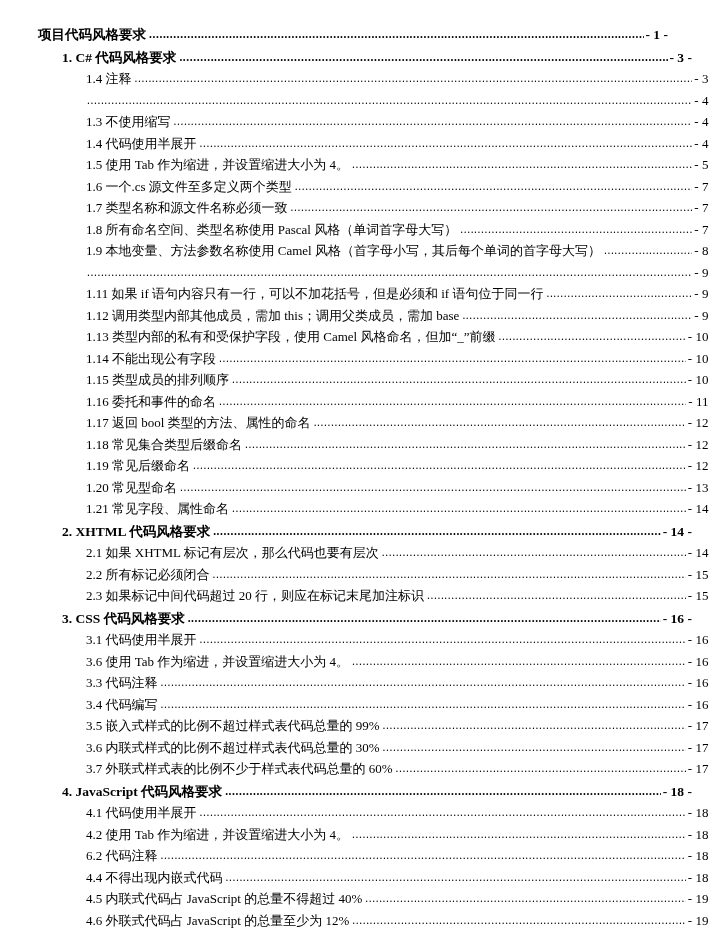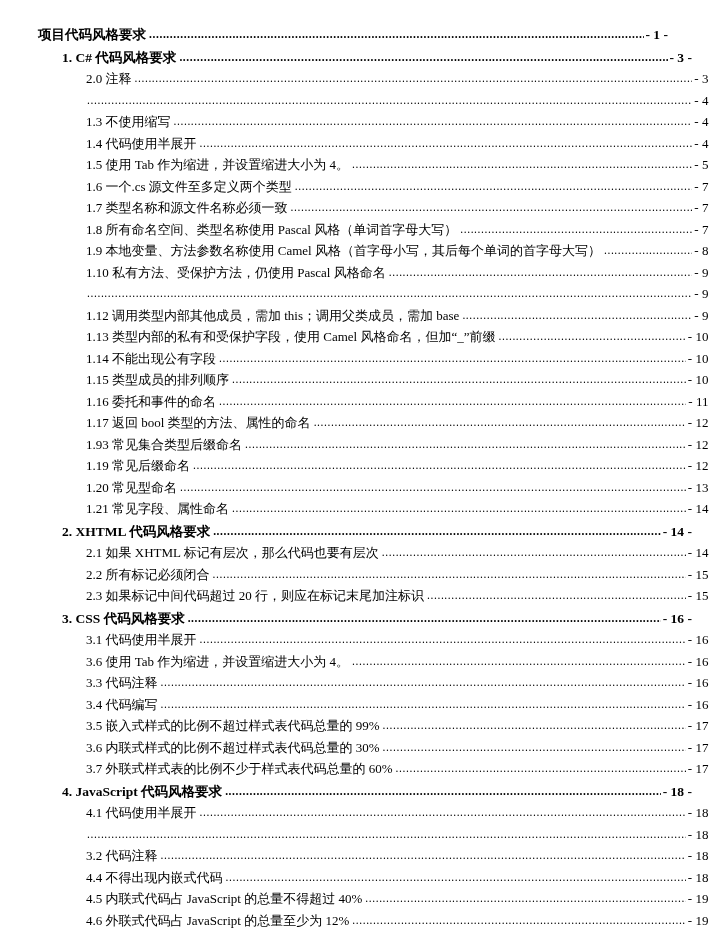--- a/index.html
+++ b/index.html
@@ -88,21 +88,21 @@
         <span class="ttl">项目代码风格要求</span>
         <span class="dots">...................................................................................................................................................................................................................................................................</span>
         <span class="pg">- 1 -</span>
       </li>
       <li class="toc-entry lvl1">
         <span class="ttl">1. C# 代码风格要求</span>
         <span class="dots">...................................................................................................................................................................................................................................................................</span>
         <span class="pg">- 3 -</span>
       </li>
       <li class="toc-entry lvl2">
-        <span class="ttl">2.0 注释</span>
+        <span class="ttl">1.4 注释</span>
         <span class="dots">...................................................................................................................................................................................................................................................................</span>
         <span class="pg">- 3 -</span>
       </li>
       <li class="toc-entry lvl2">
         <span class="dots">...................................................................................................................................................................................................................................................................</span>
         <span class="pg">- 4 -</span>
       </li>
       <li class="toc-entry lvl2">
         <span class="ttl">1.3 不使用缩写</span>
         <span class="dots">...................................................................................................................................................................................................................................................................</span>
@@ -132,25 +132,25 @@
         <span class="ttl">1.8 所有命名空间、类型名称使用 Pascal 风格（单词首字母大写）</span>
         <span class="dots">...................................................................................................................................................................................................................................................................</span>
         <span class="pg">- 7 -</span>
       </li>
       <li class="toc-entry lvl2">
         <span class="ttl">1.9 本地变量、方法参数名称使用 Camel 风格（首字母小写，其后每个单词的首字母大写）</span>
         <span class="dots">...................................................................................................................................................................................................................................................................</span>
         <span class="pg">- 8 -</span>
       </li>
       <li class="toc-entry lvl2">
-        <span class="ttl">1.10 私有方法、受保护方法，仍使用 Pascal 风格命名</span>
         <span class="dots">...................................................................................................................................................................................................................................................................</span>
         <span class="pg">- 9 -</span>
       </li>
       <li class="toc-entry lvl2">
+        <span class="ttl">1.11 如果 if 语句内容只有一行，可以不加花括号，但是必须和 if 语句位于同一行</span>
         <span class="dots">...................................................................................................................................................................................................................................................................</span>
         <span class="pg">- 9 -</span>
       </li>
       <li class="toc-entry lvl2">
         <span class="ttl">1.12 调用类型内部其他成员，需加 this；调用父类成员，需加 base</span>
         <span class="dots">...................................................................................................................................................................................................................................................................</span>
         <span class="pg">- 9 -</span>
       </li>
       <li class="toc-entry lvl2">
         <span class="ttl">1.13 类型内部的私有和受保护字段，使用 Camel 风格命名，但加“_”前缀</span>
@@ -171,21 +171,21 @@
         <span class="ttl">1.16 委托和事件的命名</span>
         <span class="dots">...................................................................................................................................................................................................................................................................</span>
         <span class="pg">- 11 -</span>
       </li>
       <li class="toc-entry lvl2">
         <span class="ttl">1.17 返回 bool 类型的方法、属性的命名</span>
         <span class="dots">...................................................................................................................................................................................................................................................................</span>
         <span class="pg">- 12 -</span>
       </li>
       <li class="toc-entry lvl2">
-        <span class="ttl">1.93 常见集合类型后缀命名</span>
+        <span class="ttl">1.18 常见集合类型后缀命名</span>
         <span class="dots">...................................................................................................................................................................................................................................................................</span>
         <span class="pg">- 12 -</span>
       </li>
       <li class="toc-entry lvl2">
         <span class="ttl">1.19 常见后缀命名</span>
         <span class="dots">...................................................................................................................................................................................................................................................................</span>
         <span class="pg">- 12 -</span>
       </li>
       <li class="toc-entry lvl2">
         <span class="ttl">1.20 常见型命名</span>
@@ -261,25 +261,26 @@
         <span class="ttl">4. JavaScript 代码风格要求</span>
         <span class="dots">...................................................................................................................................................................................................................................................................</span>
         <span class="pg">- 18 -</span>
       </li>
       <li class="toc-entry lvl2">
         <span class="ttl">4.1 代码使用半展开</span>
         <span class="dots">...................................................................................................................................................................................................................................................................</span>
         <span class="pg">- 18 -</span>
       </li>
       <li class="toc-entry lvl2">
-        <span class="dots">...................................................................................................................................................................................................................................................................</span>
-        <span class="pg">- 18 -</span>
-      </li>
-      <li class="toc-entry lvl2">
-        <span class="ttl">3.2 代码注释</span>
+        <span class="ttl">4.2 使用 Tab 作为缩进，并设置缩进大小为 4。</span>
+        <span class="dots">...................................................................................................................................................................................................................................................................</span>
+        <span class="pg">- 18 -</span>
+      </li>
+      <li class="toc-entry lvl2">
+        <span class="ttl">6.2 代码注释</span>
         <span class="dots">...................................................................................................................................................................................................................................................................</span>
         <span class="pg">- 18 -</span>
       </li>
       <li class="toc-entry lvl2">
         <span class="ttl">4.4 不得出现内嵌式代码</span>
         <span class="dots">...................................................................................................................................................................................................................................................................</span>
         <span class="pg">- 18 -</span>
       </li>
       <li class="toc-entry lvl2">
         <span class="ttl">4.5 内联式代码占 JavaScript 的总量不得超过 40%</span>

